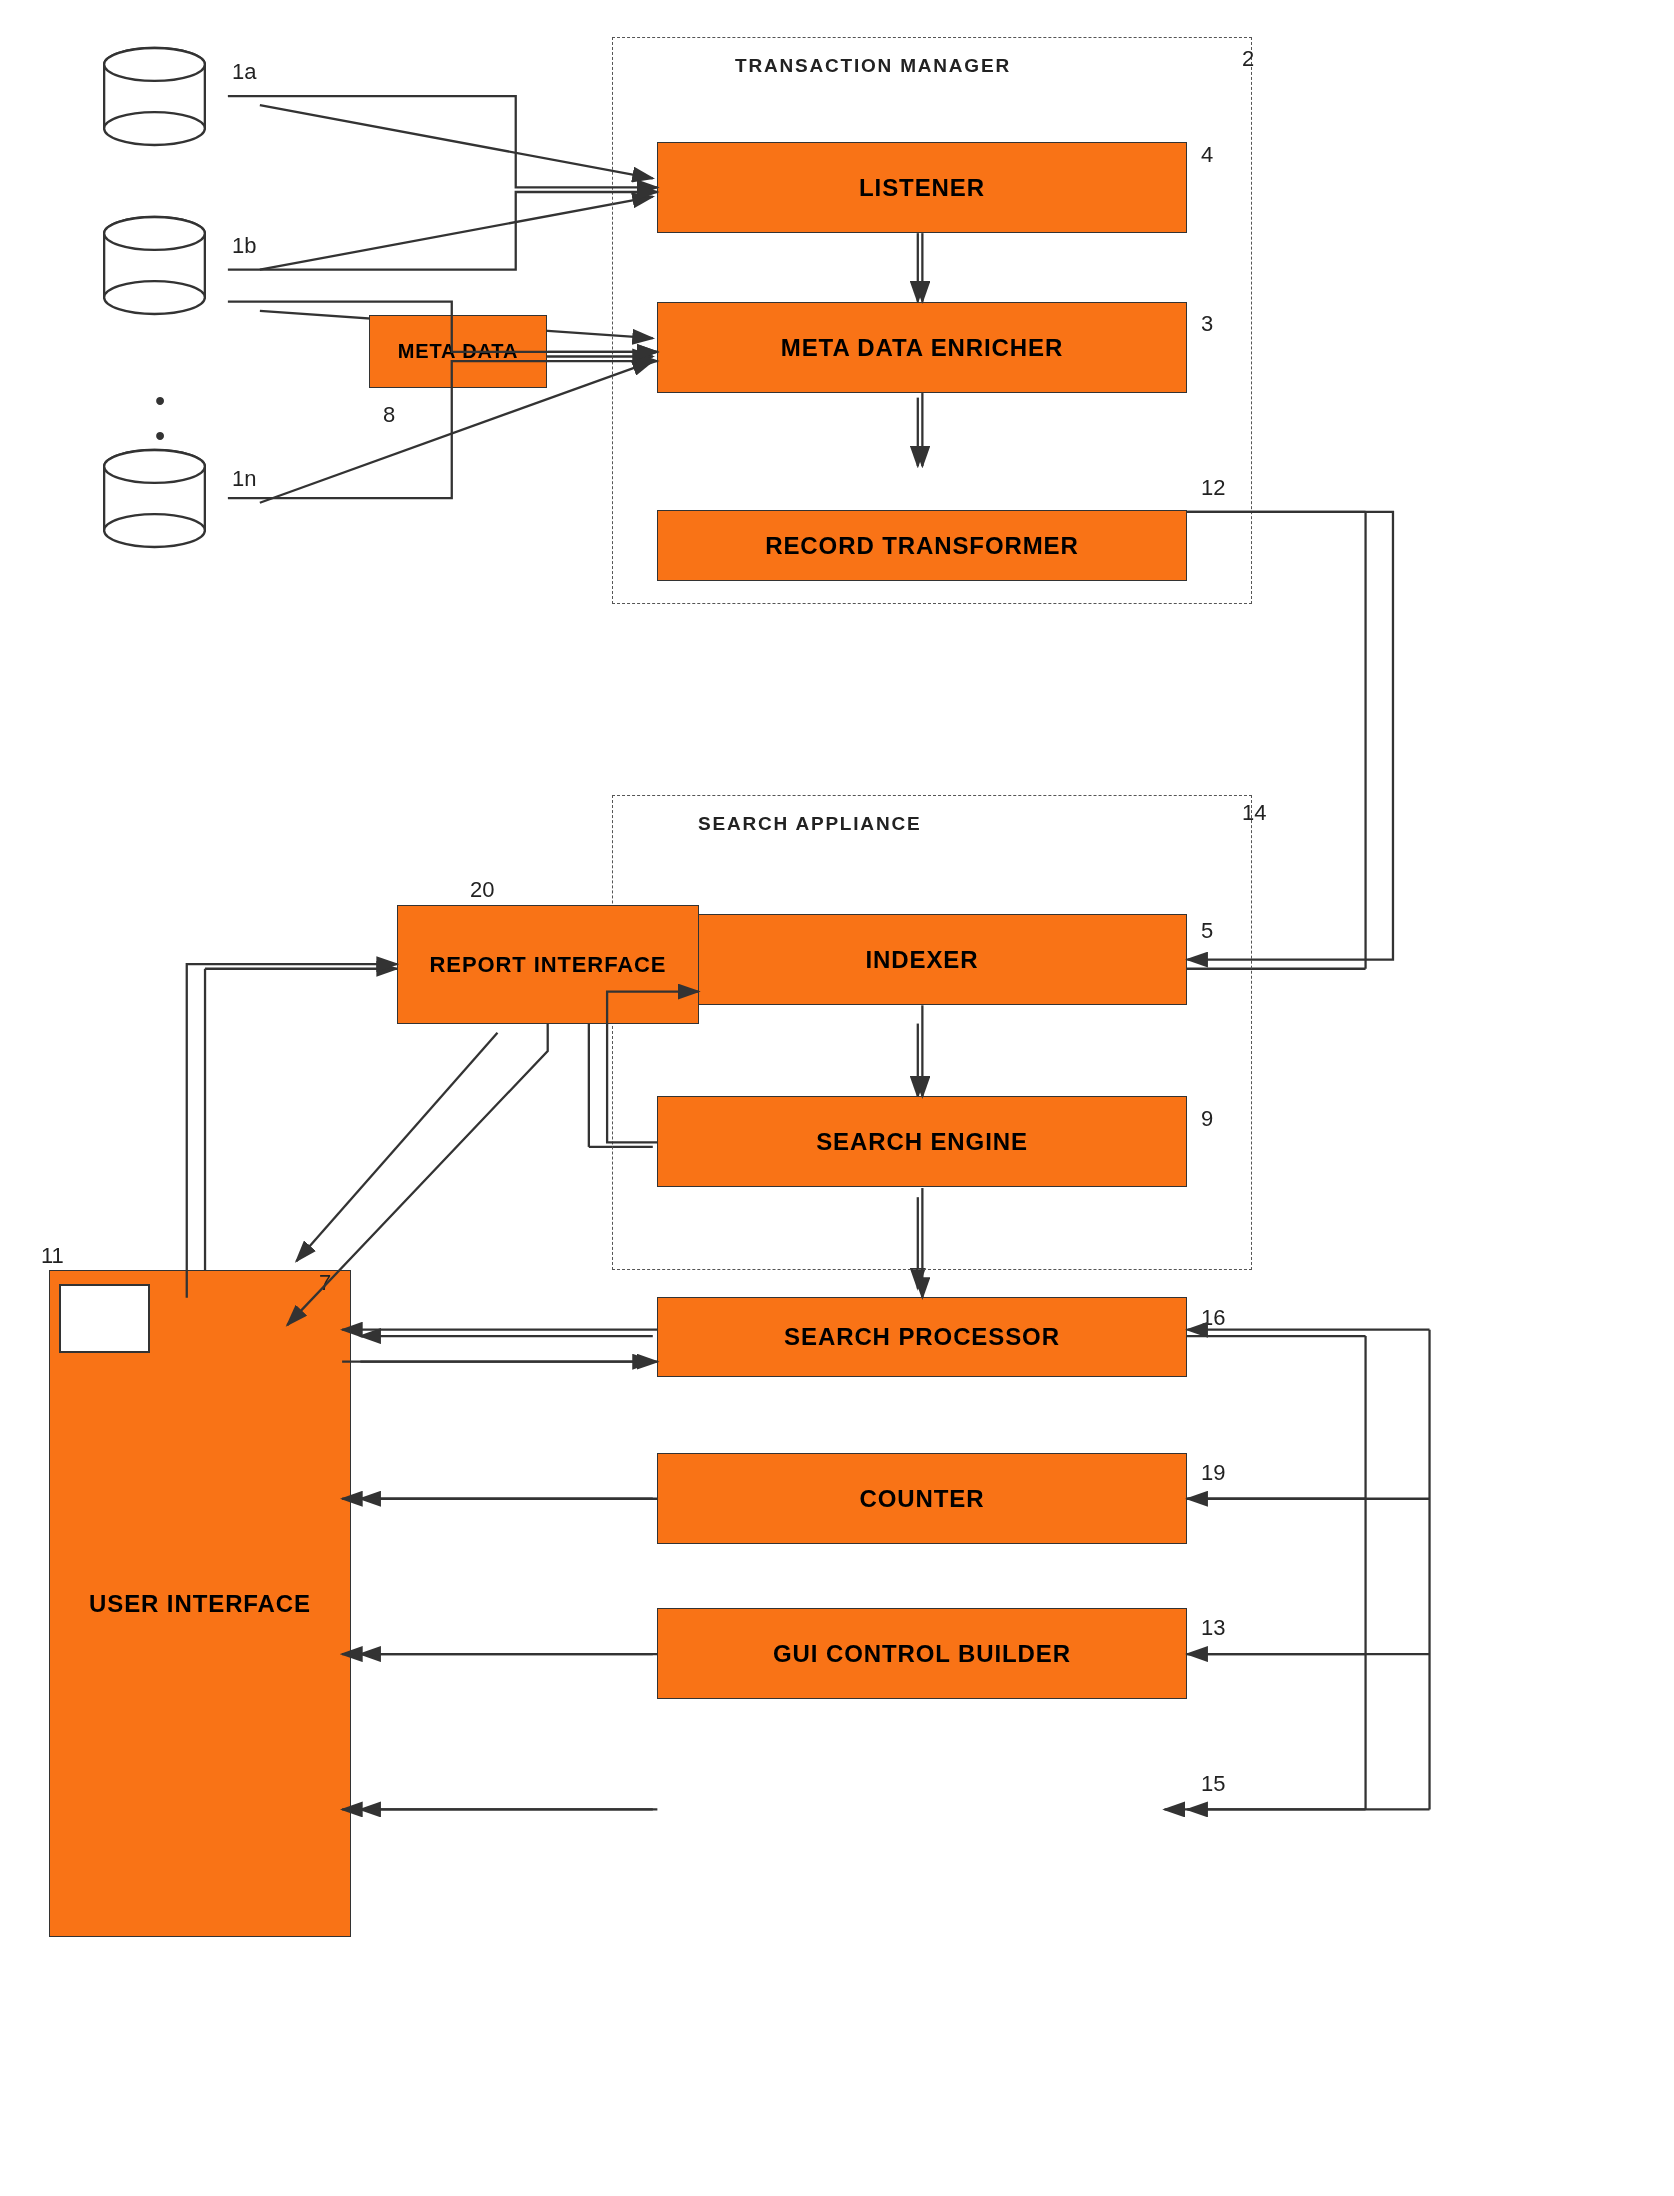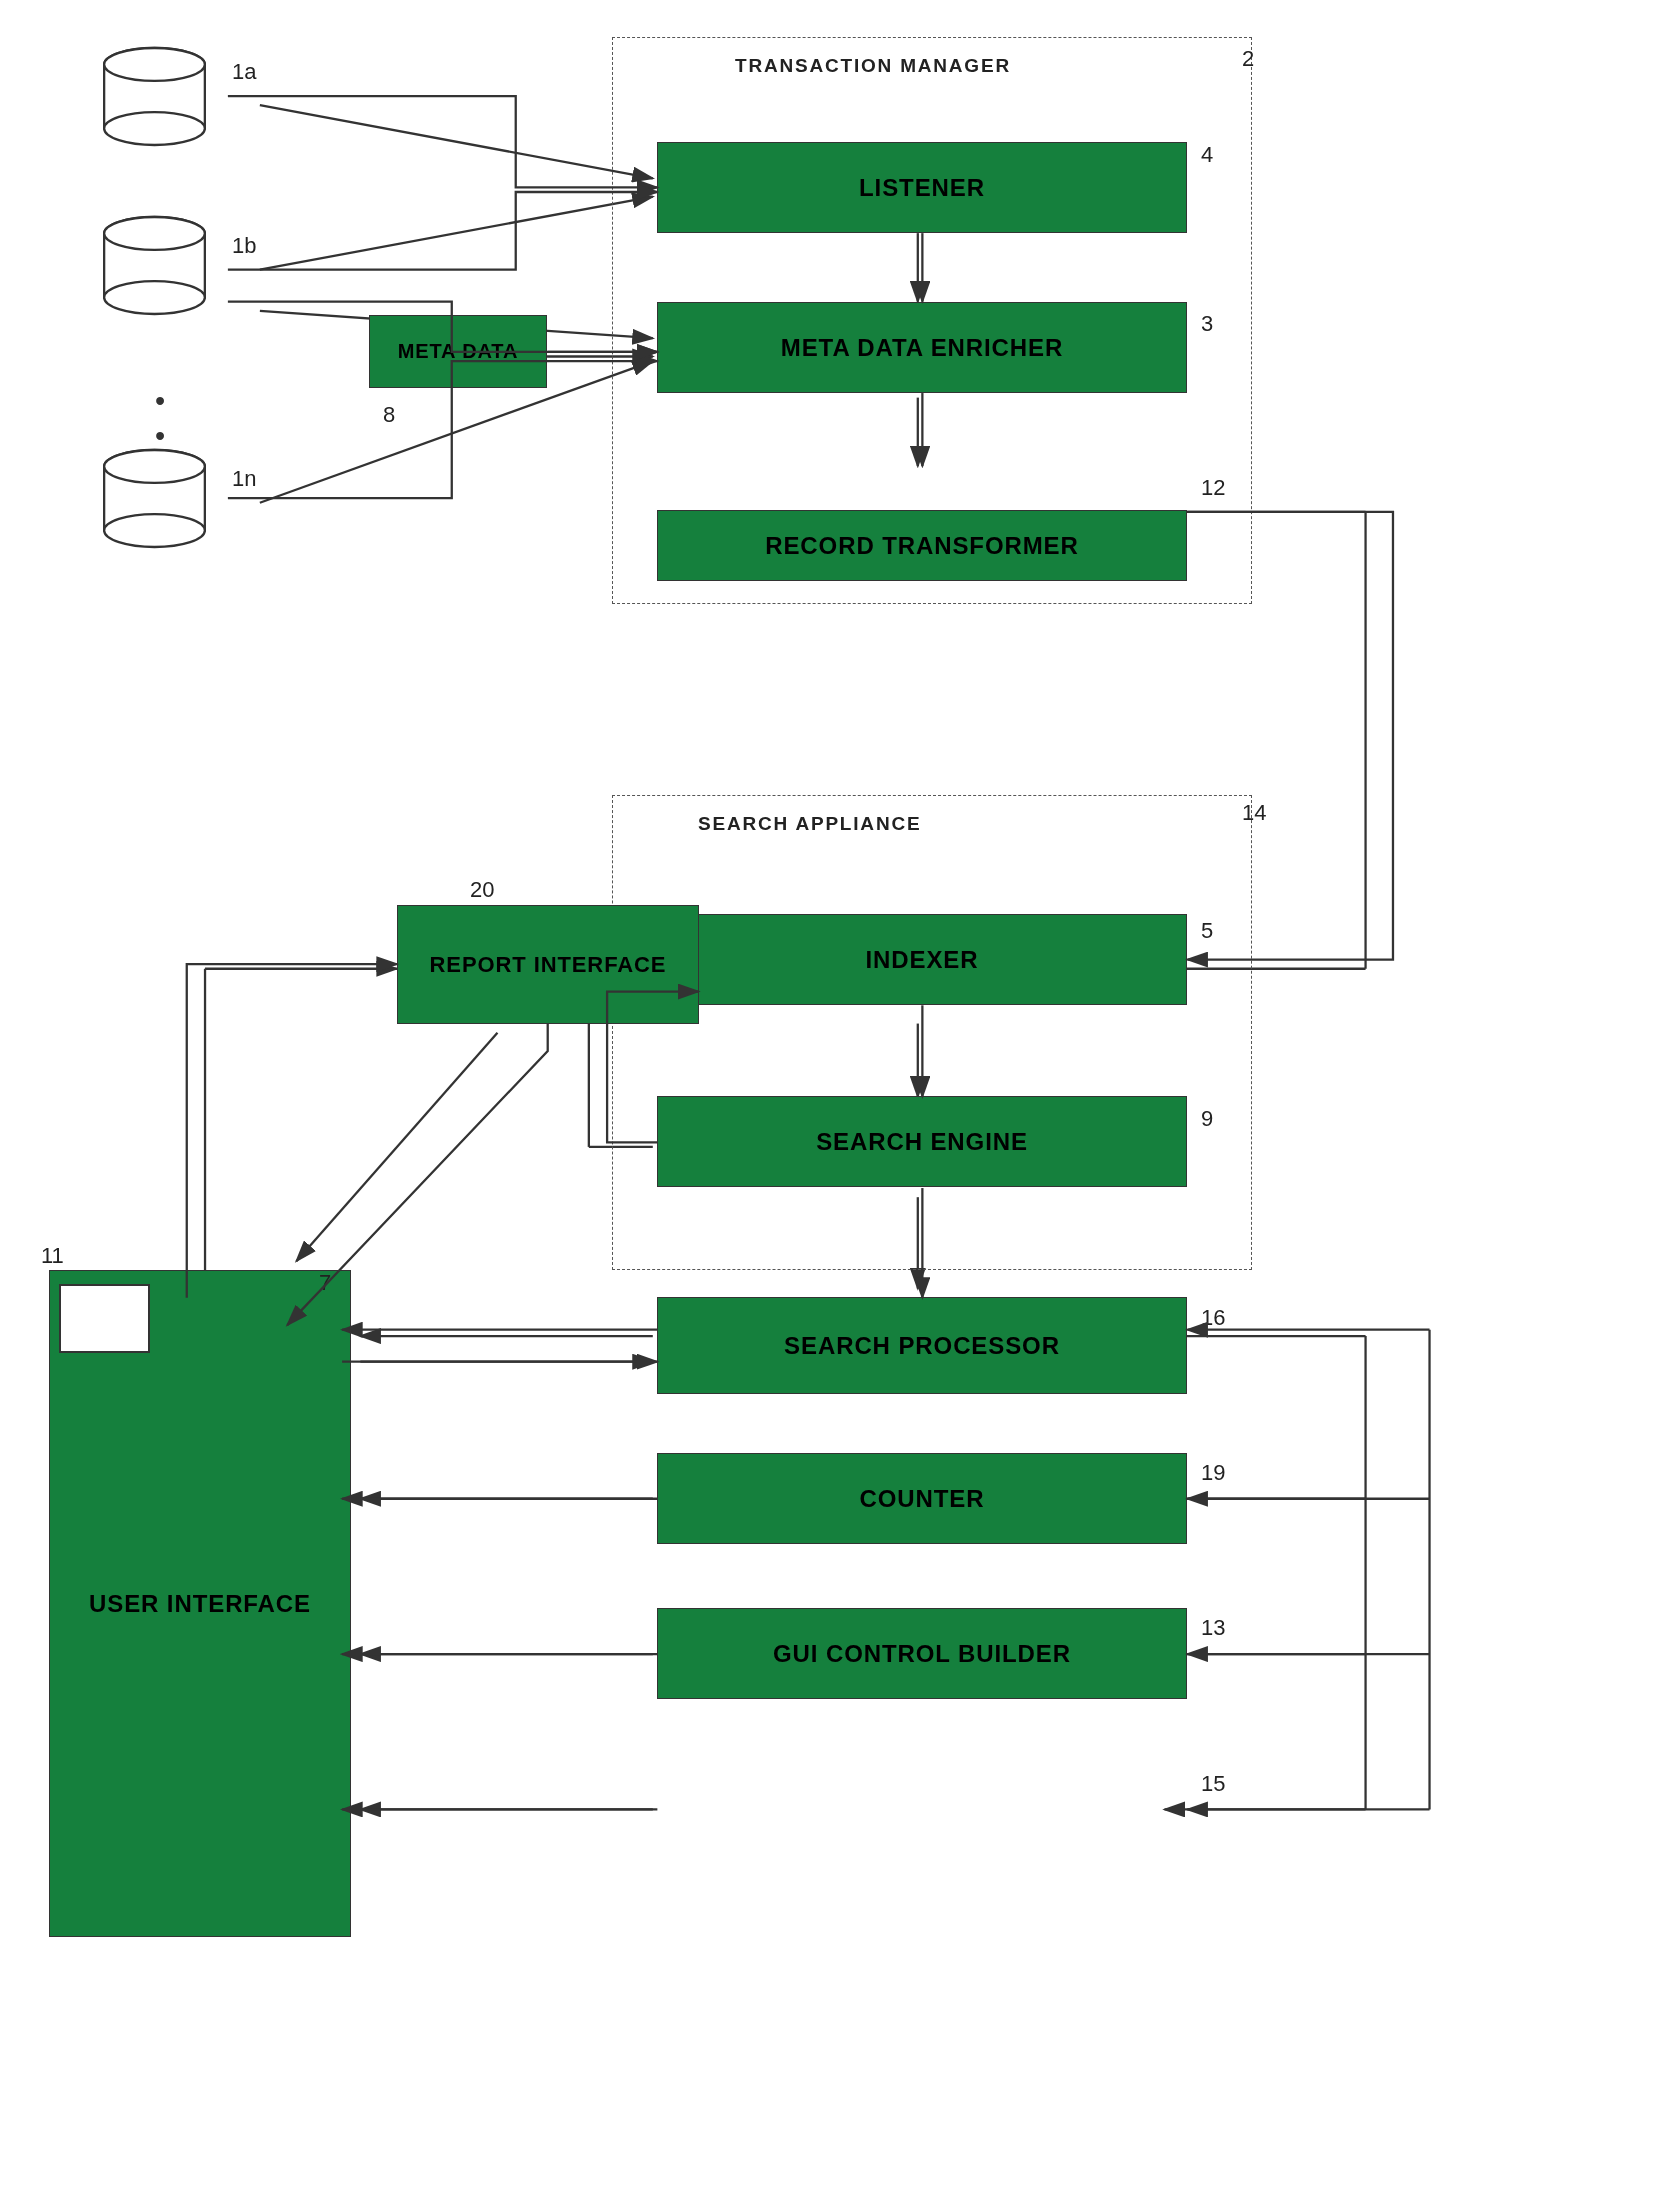--- a/index.html
+++ b/index.html
@@ -14,21 +14,21 @@
     .diagram {
       position: absolute;
       top: 0; left: 4px;
       width: 1675px;
       height: 2197px;
     }
     
     .box {
       position: absolute;
       border: 1.8px solid #333;
-      background: #15803d;
+      background: #f97316;
       display: flex;
       align-items: center;
       justify-content: center;
       text-align: center;
       font-size: 24px;
       font-weight: bold;
       letter-spacing: 0.9px;
     }
     .dashed-box {
       position: absolute;
@@ -213,21 +213,21 @@
 
   <div class="box" style="left:37px; top:1270px; width:302px; height:667px; font-size:24px;margin-left:8px;">
     <span>USER INTERFACE</span>
   </div>
   <span class="label" style="left:37px; top:1243px;">11</span>
 
   <div style="position:absolute; left:55px; top:1284px; width:91px; height:69px; border:2.7px solid #333; background:#fff;"></div>
 
   <span class="label" style="left:315px; top:1270px;">7</span>
 
-  <div class="box" style="left:653px; top:1297px; width:530px; height:97px;">
+  <div class="box" style="left:653px; top:1297px; width:530px; height:80px;">
     <span>SEARCH PROCESSOR</span>
   </div>
   <span class="label" style="left:1197px; top:1305px;">16</span>
 
   <div class="box" style="left:653px; top:1453px; width:530px; height:91px;">
     <span>COUNTER</span>
   </div>
   <span class="label" style="left:1197px; top:1460px;">19</span>
 
   <div class="box" style="left:653px; top:1608px; width:530px; height:91px;">

